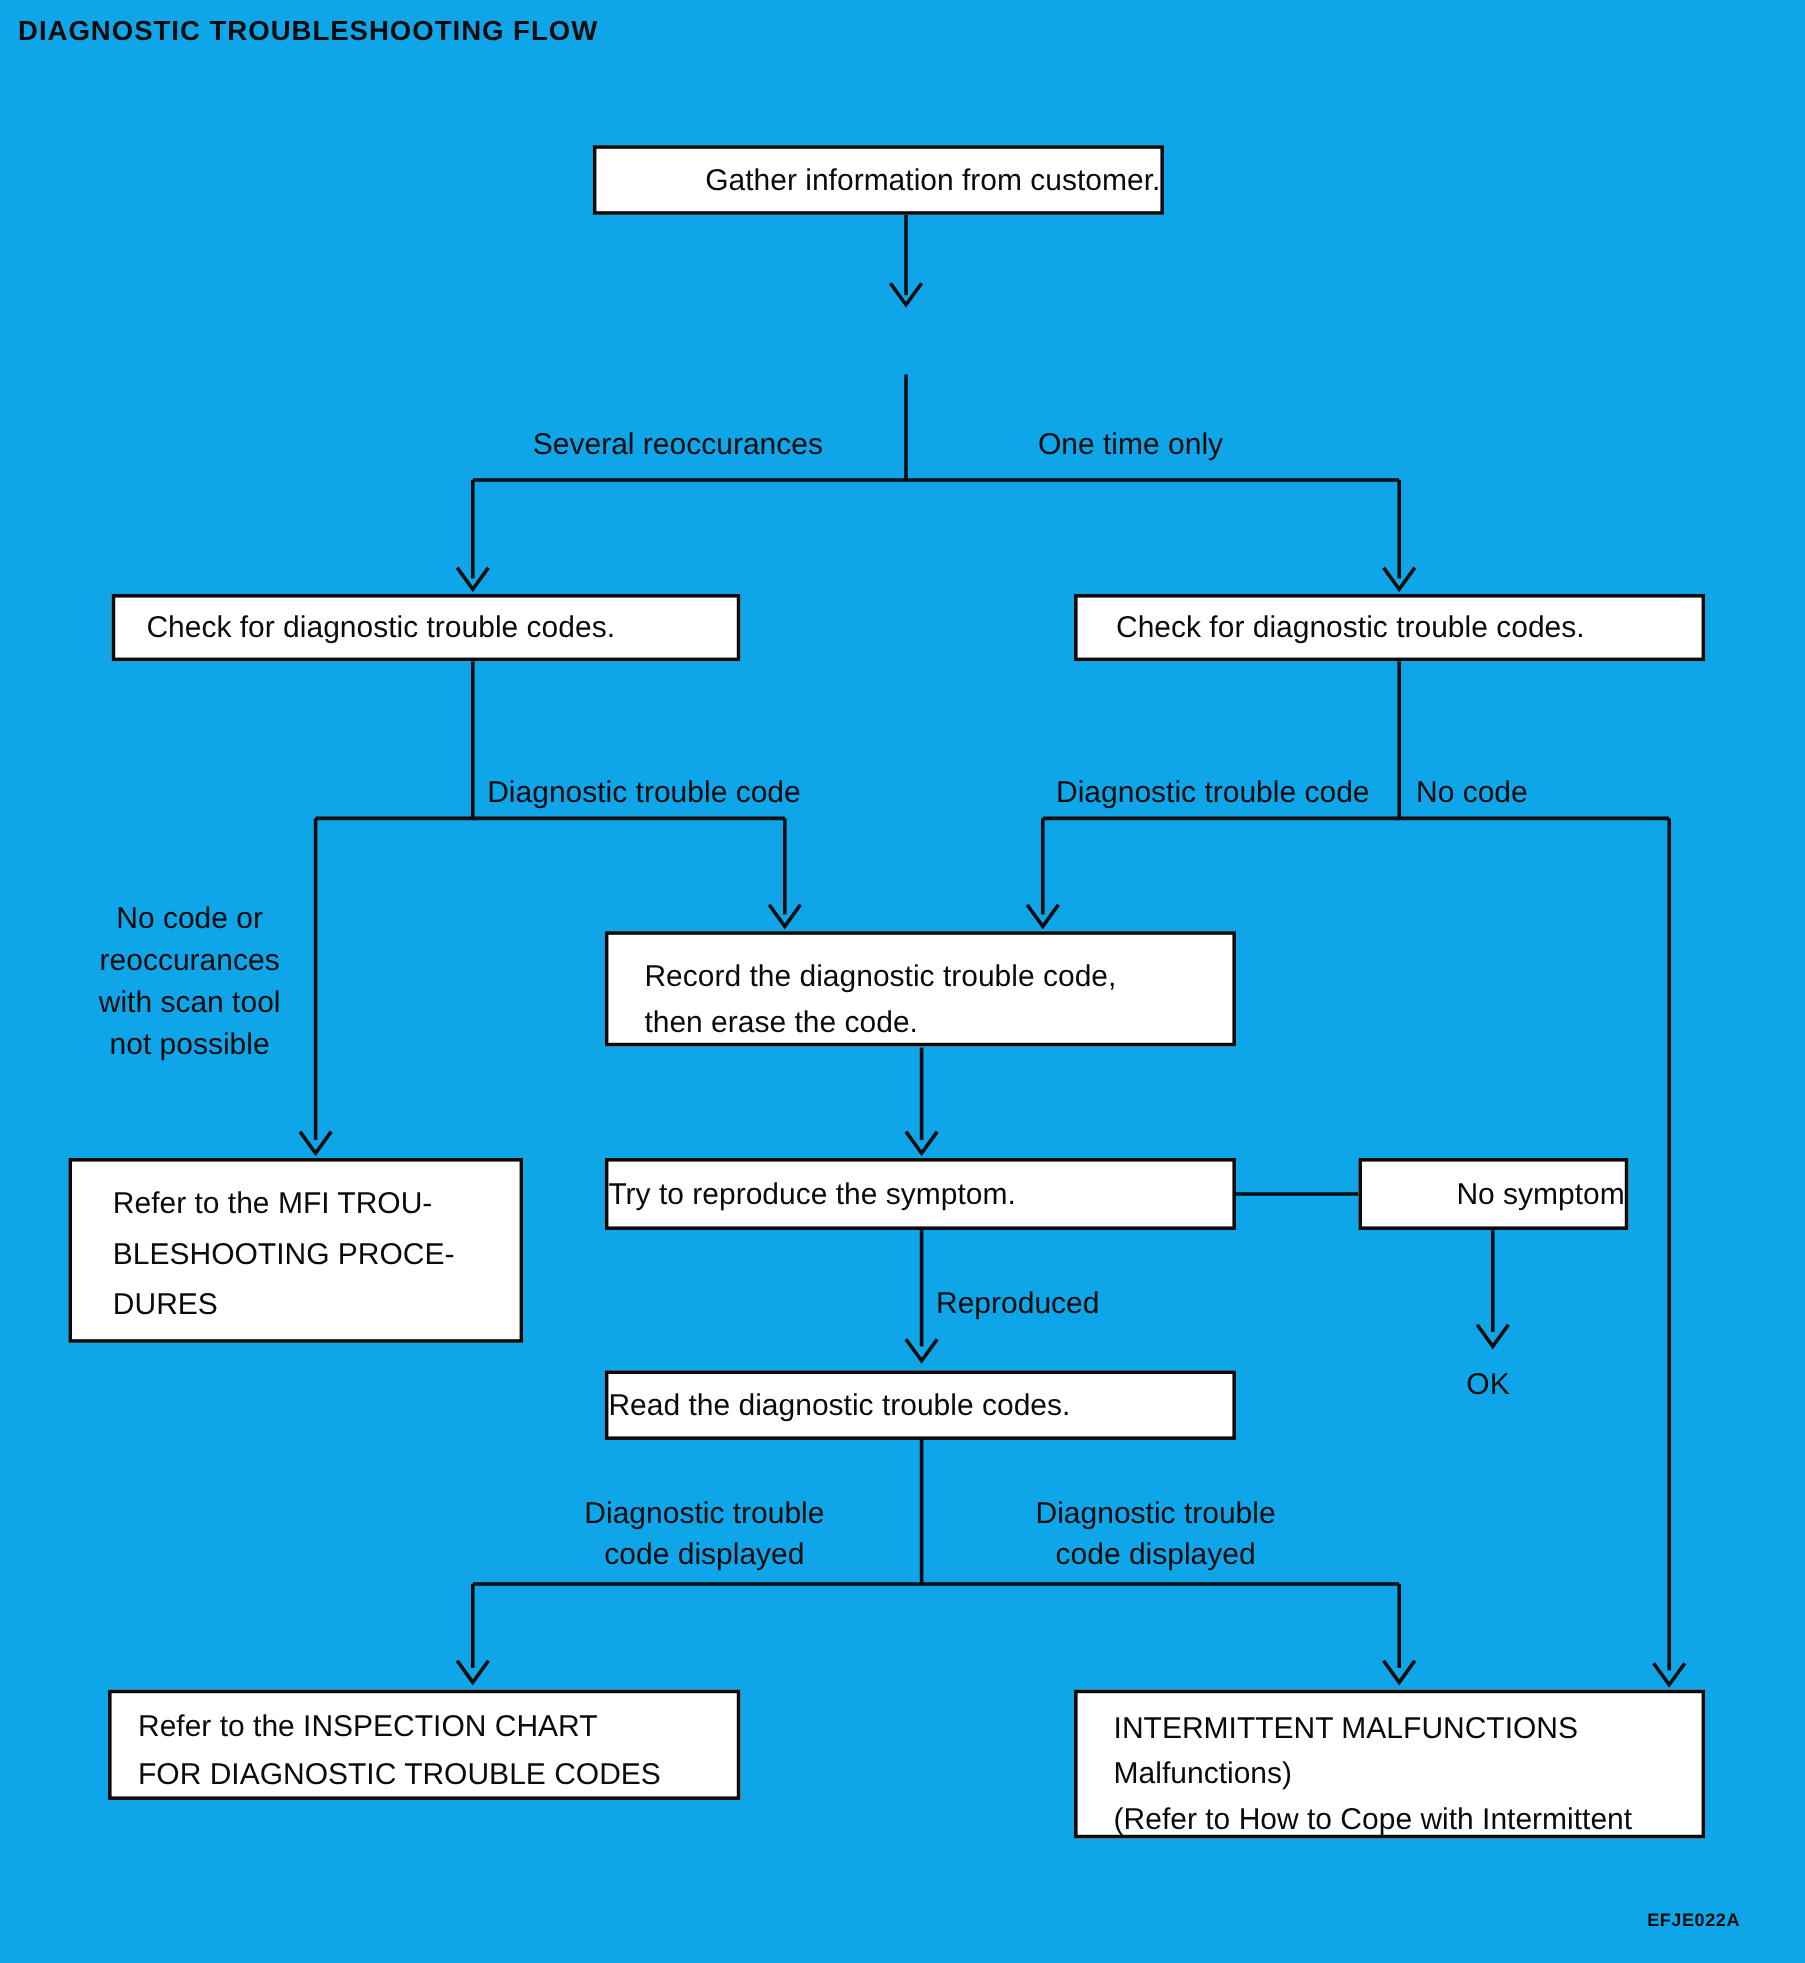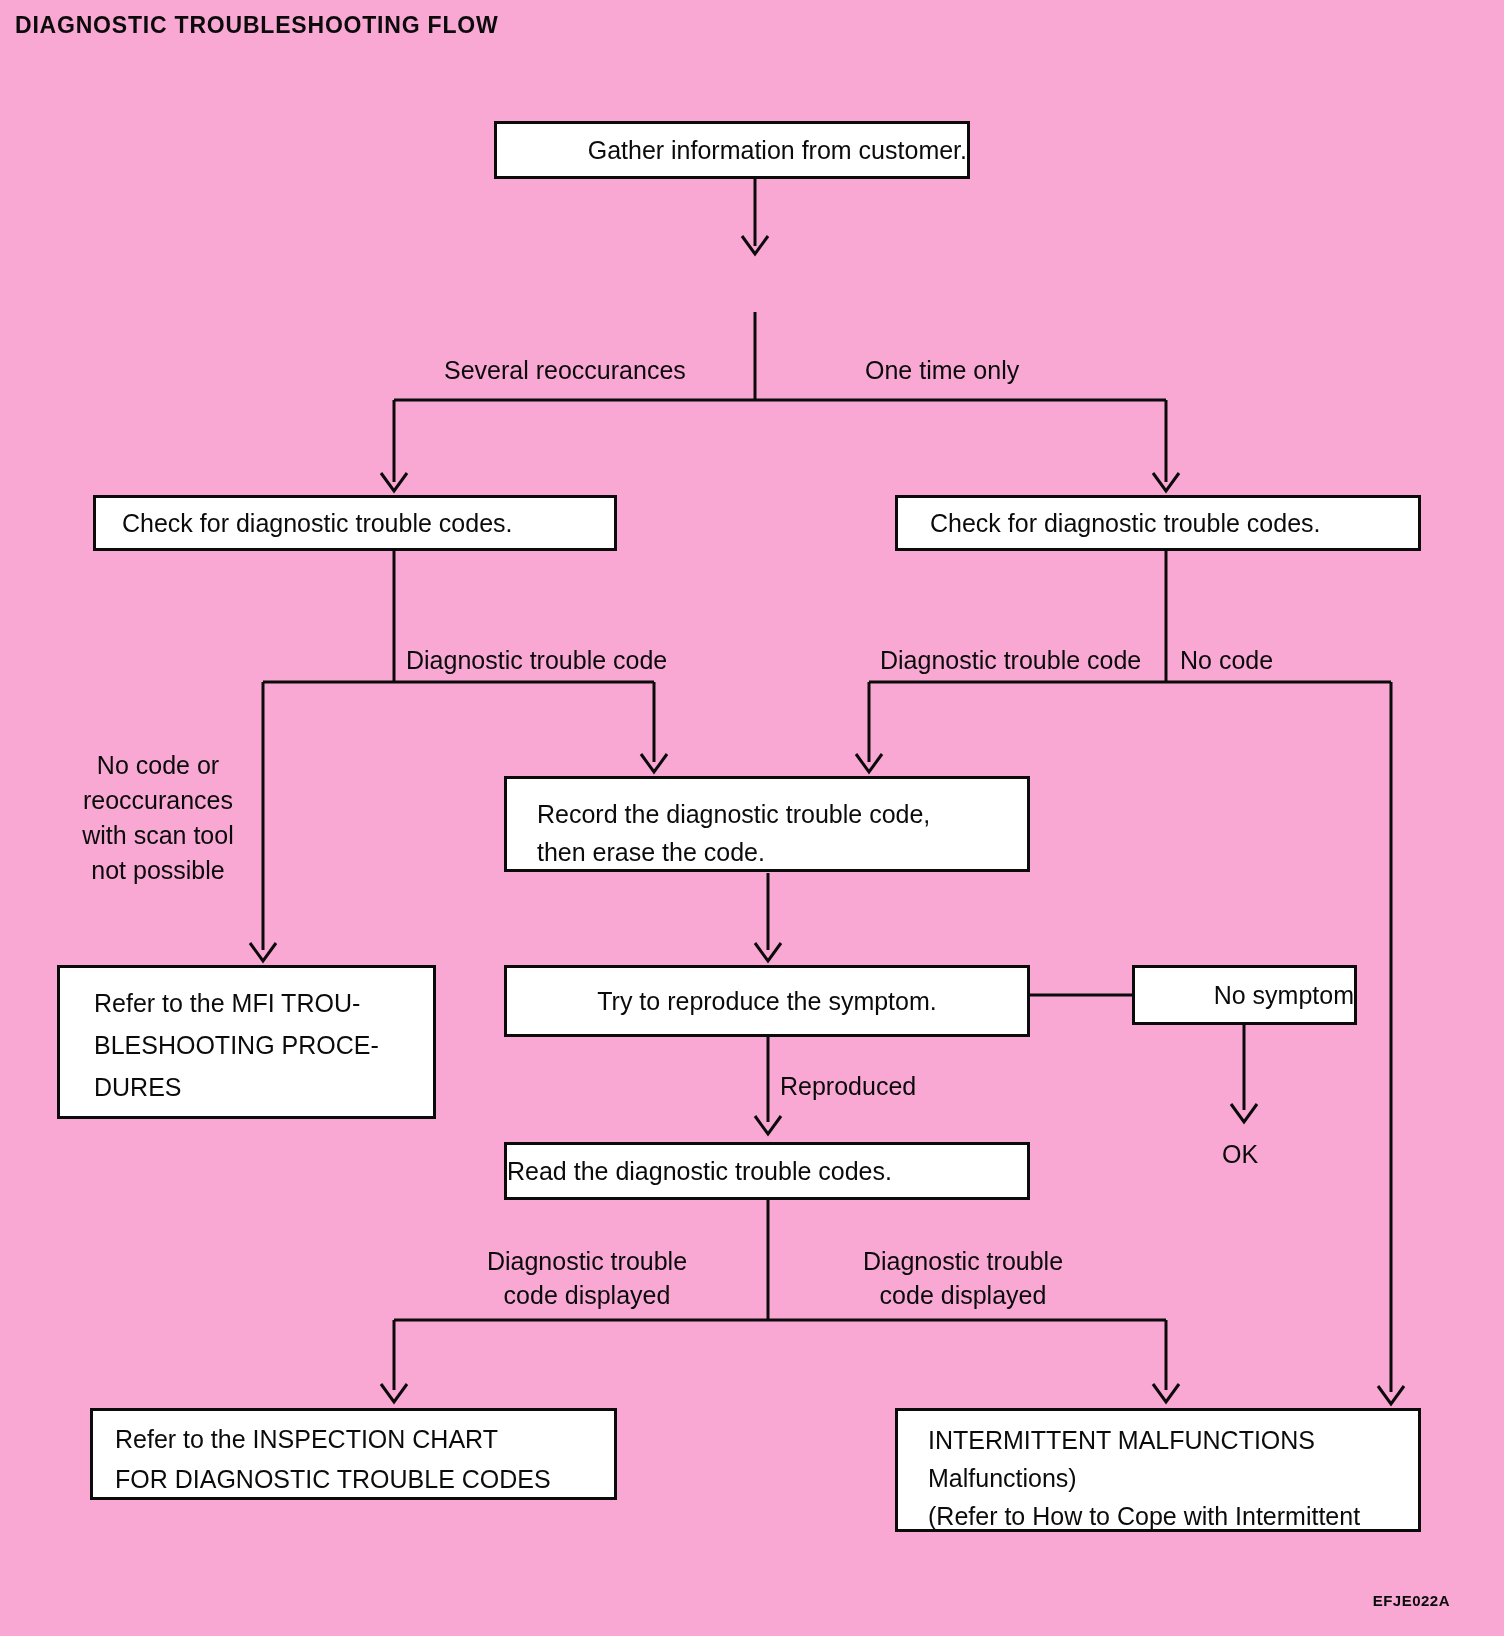--- a/index.html
+++ b/index.html
@@ -4,21 +4,21 @@
 <style>
   html, body {
     margin: 0;
     padding: 0;
     background: #ffffff;
   }
   #canvas {
     position: relative;
     width: 1504px;
     height: 1636px;
-    background: #f9a8d4;
+    background: #0ea5e9;
     font-family: "Liberation Sans", "DejaVu Sans", sans-serif;
     color: #0b0b0b;
     overflow: hidden;
   }
   #edges {
     position: absolute;
     left: 0; top: 0;
     width: 1504px;
     height: 1636px;
   }
@@ -135,21 +135,21 @@
     <div>Refer to the MFI TROU-</div>
     <div>BLESHOOTING PROCE-</div>
     <div>DURES</div>
   </div>
 
   <div class="node multi" style="left:504px; top:776px; width:526px; height:96px; padding:16px 0 0 30px; line-height:38px;">
     <div>Record the diagnostic trouble code,</div>
     <div>then erase the code.</div>
   </div>
 
-  <div class="node" style="left:504px; top:965px; width:526px; height:72px; justify-content:center;">
+  <div class="node" style="left:504px; top:965px; width:526px; height:60px; ">
     <span>Try to reproduce the symptom.</span>
   </div>
 
   <div class="node center" style="left:1132px; top:965px; width:225px; height:60px;">
     <span>No symptom</span>
   </div>
 
   <div class="node" style="left:504px; top:1142px; width:526px; height:58px; ">
     <span>Read the diagnostic trouble codes.</span>
   </div>

